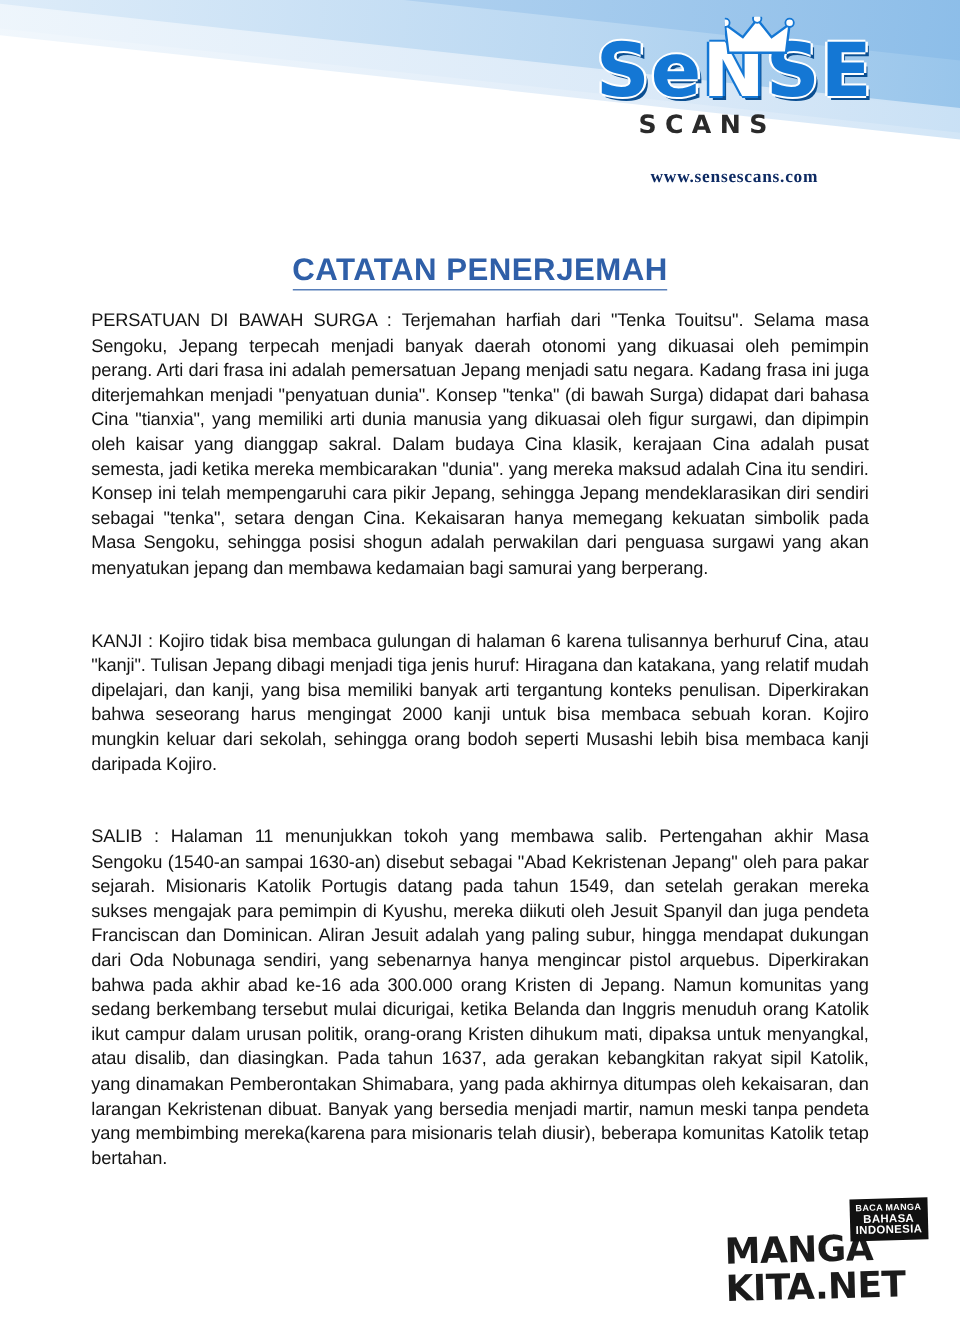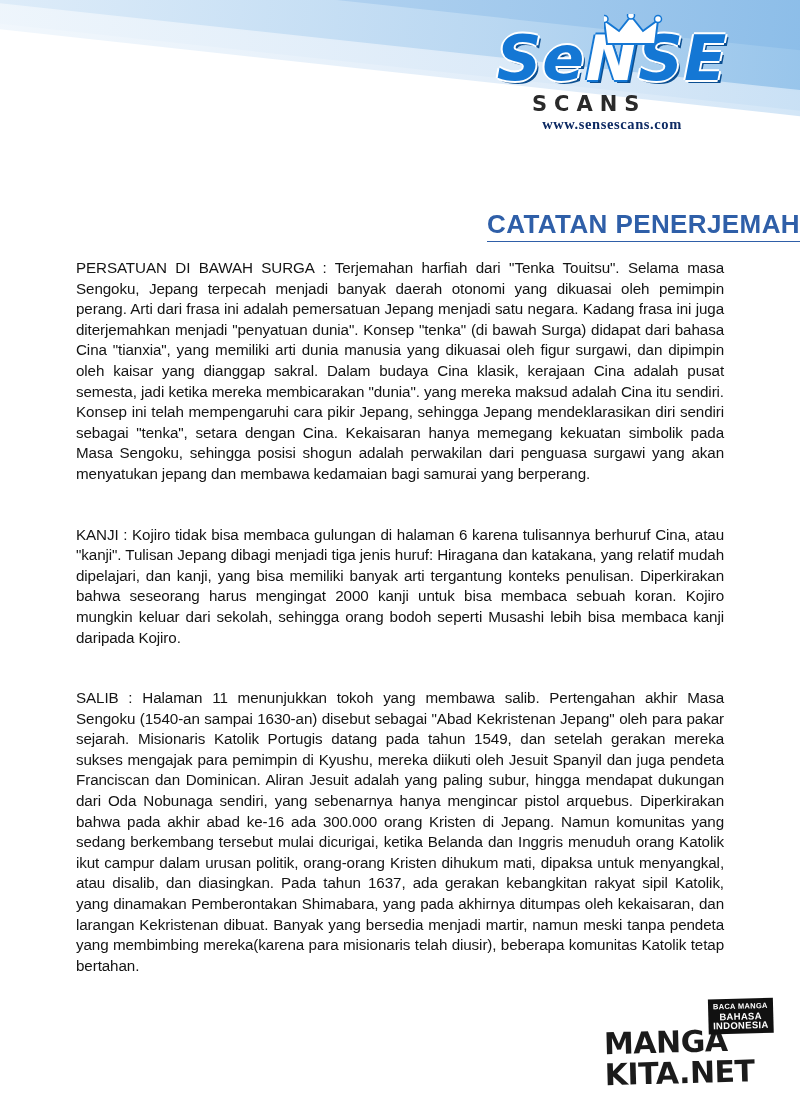--- a/index.html
+++ b/index.html
@@ -65,21 +65,20 @@
   .crown {
     position: absolute;
     top: -4px;
     right: 88px;
     width: 70px;
     height: 34px;
   }
   .sense-word {
     font-family: "DejaVu Sans", sans-serif;
     font-weight: bold;
-    font-style: italic;
     font-size: 62px;
     letter-spacing: 1px;
     line-height: 62px;
     color: #1477d4;
     text-shadow:
        2px 0 0 #ffffff, -2px 0 0 #ffffff, 0 2px 0 #ffffff, 0 -2px 0 #ffffff,
        3px 3px 0 #0b4f92;
     margin: 10px 0 0 0;
     text-align: center;
   }
@@ -93,30 +92,30 @@
     margin-top: 2px;
     padding-left: 70px;
     text-align: left;
   }
   .site-url {
     font-family: "Liberation Serif", serif;
     font-weight: bold;
     font-size: 14.5px;
     letter-spacing: .6px;
     color: #0d2a63;
-    margin-top: 0;
+    margin-top: 24px;
   }
 
   
   .doc-title {
     position: absolute;
     top: 192px;
     left: 0;
     width: 800px;
-    text-align: right;
+    text-align: center;
     font-size: 26px;
     color: #2f5fa8;
     letter-spacing: .4px;
     border: 0;
   }
   .doc-title span {
     border-bottom: 1.5px solid #2f5fa8;
     padding-bottom: 2px;
   }
 

